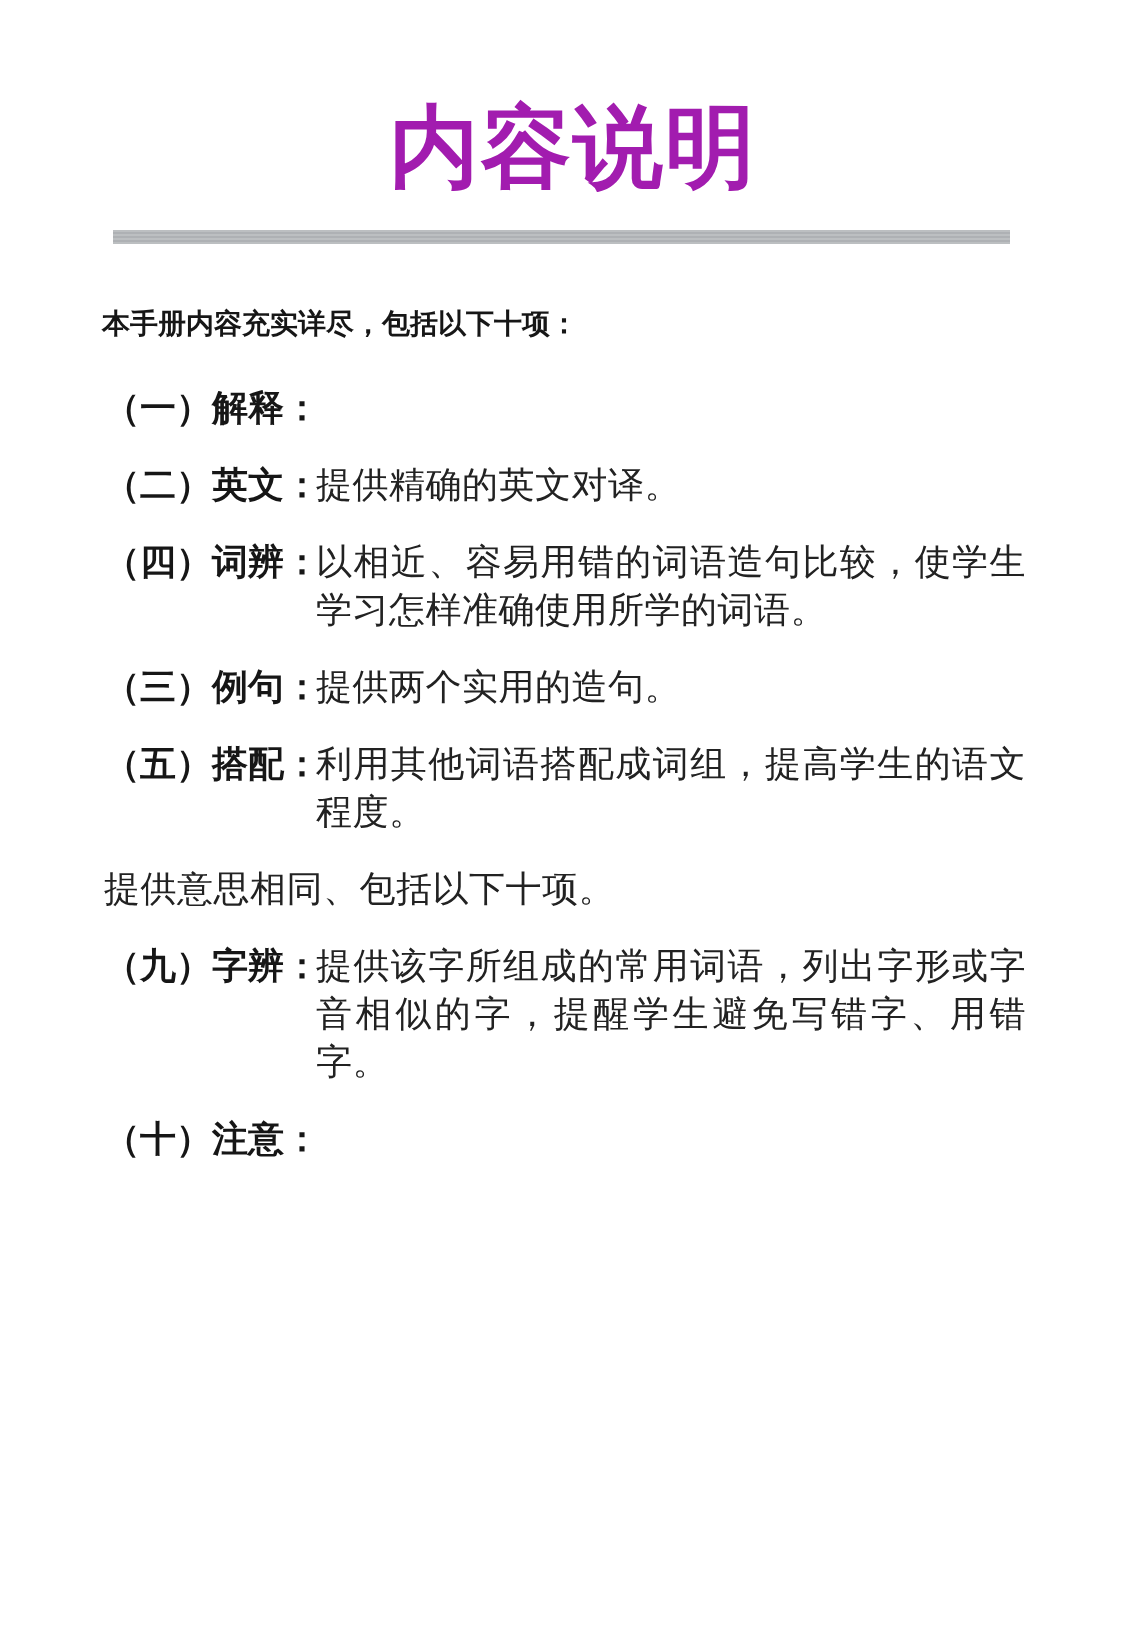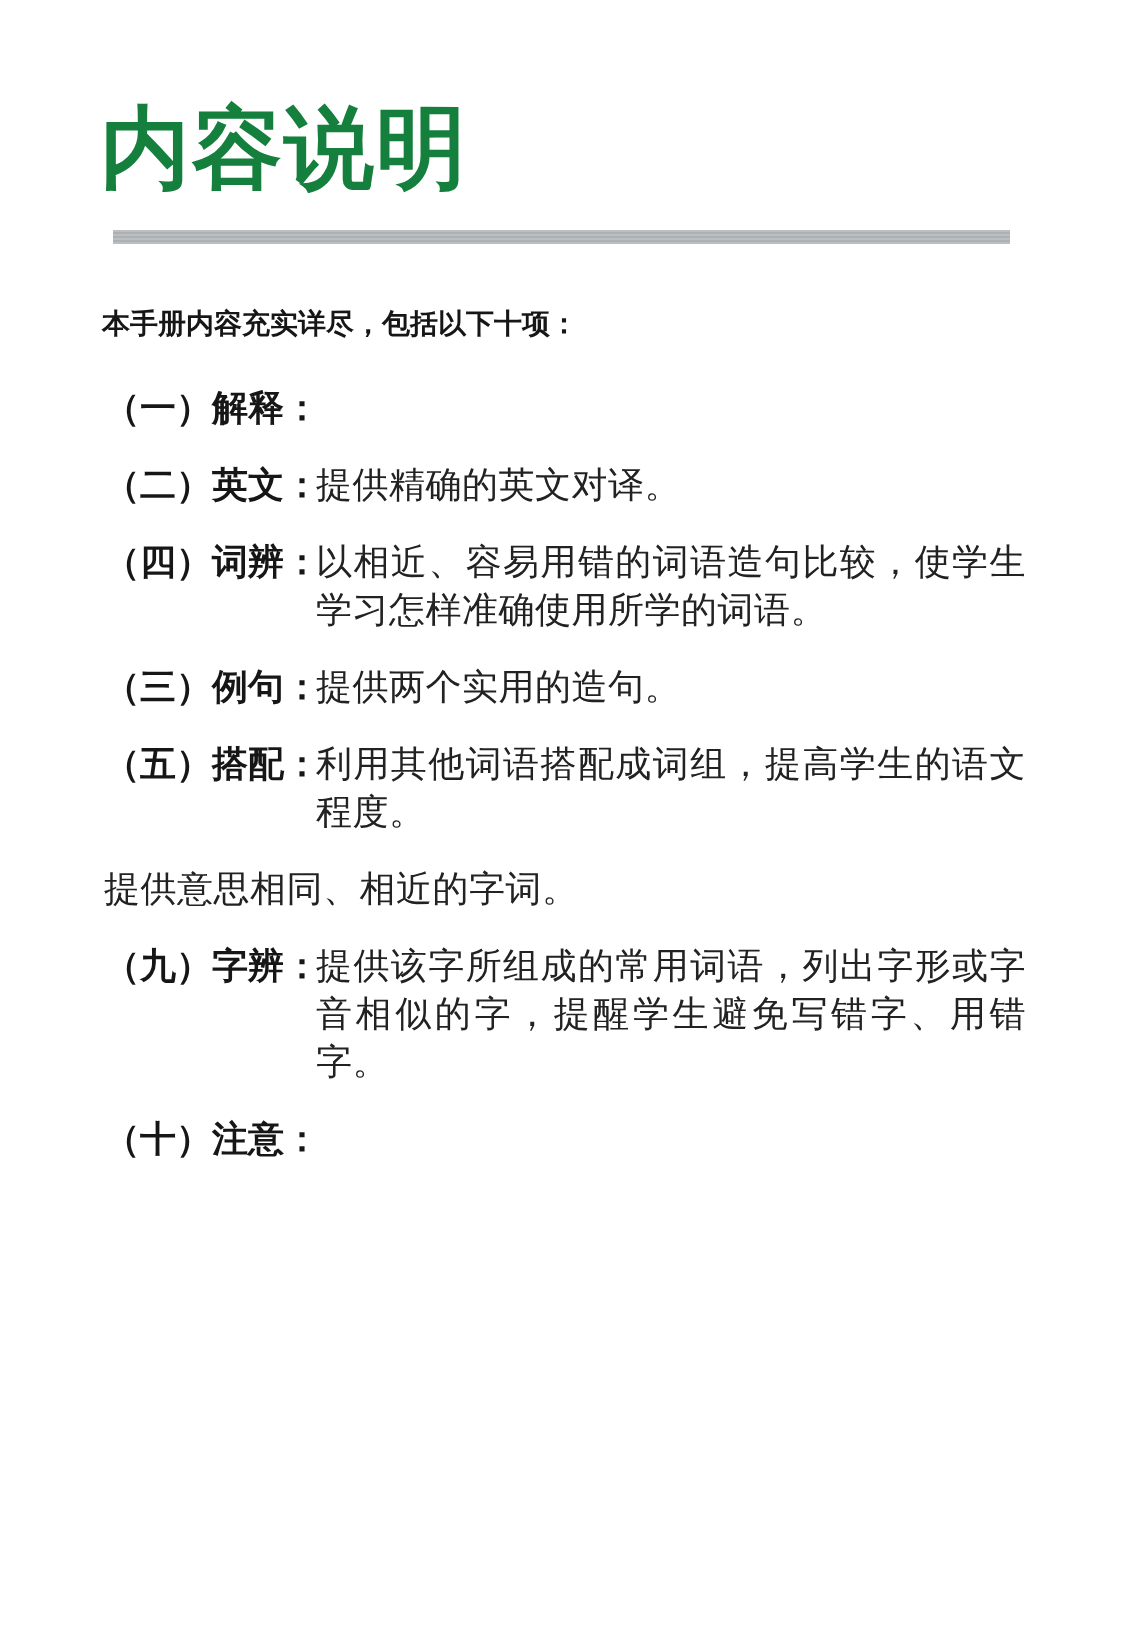--- a/index.html
+++ b/index.html
@@ -18,24 +18,24 @@
     box-sizing: border-box;
     width: 1146px;
     height: 1651px;
     padding: 0 100px;
   }
   .page-title {
     margin: 96px 0 0 0;
     font-size: 90px;
     line-height: 1.16;
     font-weight: 700;
-    text-align: left;
+    text-align: center;
     letter-spacing: 2px;
-    color: #15803d;
-    font-family: Liberation Sans, sans-serif;
+    color: #a21caf;
+    font-family: Liberation Serif, serif;
   }
   .title-divider {
     margin: 30px 0 0 13px;
     width: 897px;
     height: 14px;
     background: repeating-linear-gradient(
       180deg,
       #bcbfc1 0px, #bcbfc1 2px,
       #aeb1b4 2px, #aeb1b4 4px
     );
@@ -107,21 +107,21 @@
       <span class="item-label">（三）例句：</span>
       <span class="item-desc">提供两个实用的造句。</span>
     </div>
 
     <div class="item">
       <span class="item-label">（五）搭配：</span>
       <span class="item-desc">利用其他词语搭配成词组，提高学生的语文程度。</span>
     </div>
 
     <div class="item">
-      <span class="item-desc">提供意思相同、相近的字词。</span>
+      <span class="item-desc">提供意思相同、包括以下十项。</span>
     </div>
 
 
 
     <div class="item">
       <span class="item-label">（九）字辨：</span>
       <span class="item-desc">提供该字所组成的常用词语，列出字形或字音相似的字，提醒学生避免写错字、用错字。</span>
     </div>
 
     <div class="item">

